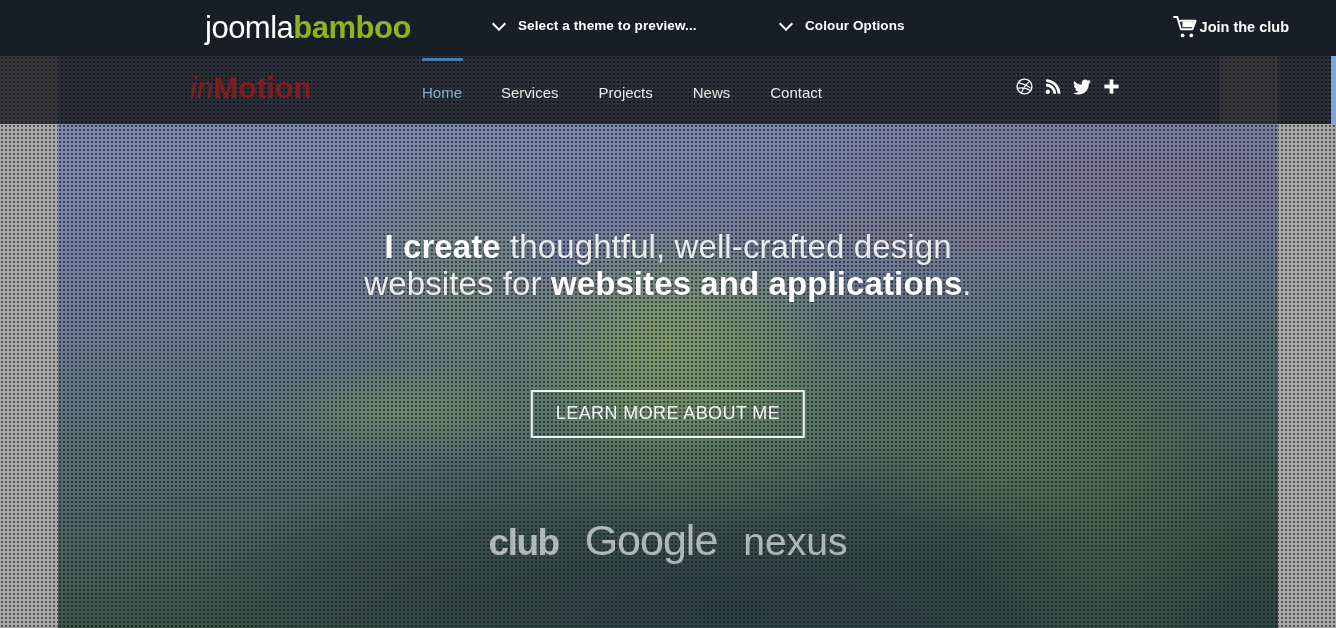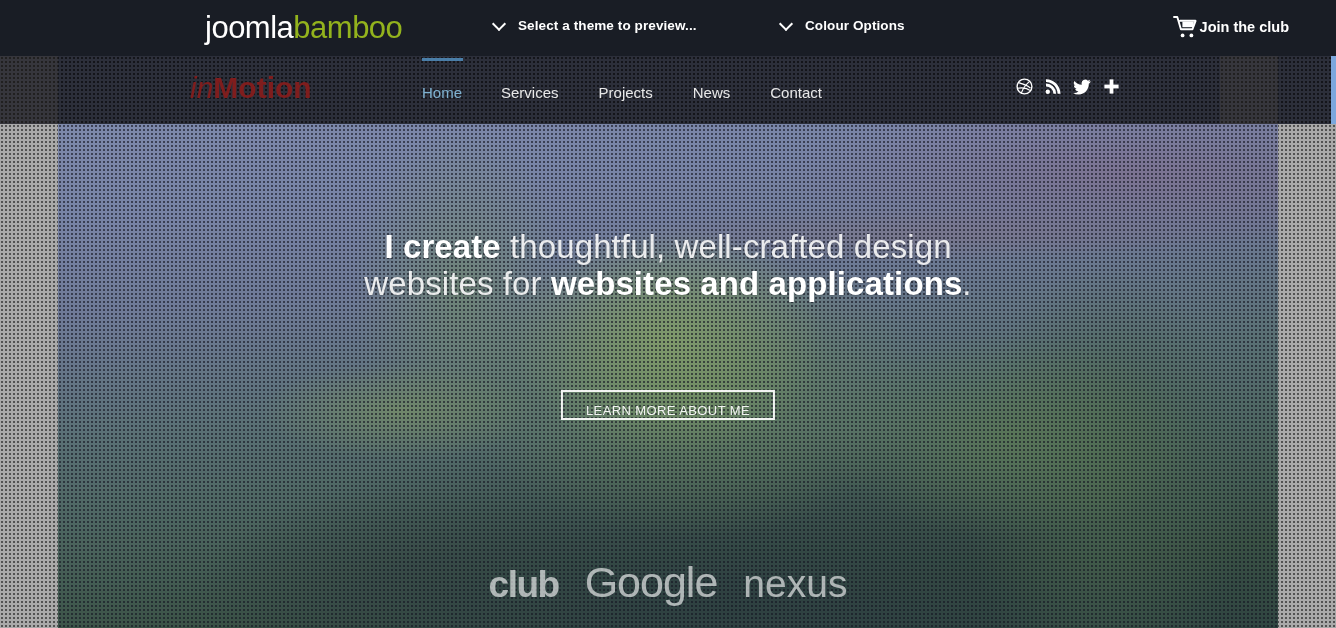--- a/index.html
+++ b/index.html
@@ -46,21 +46,21 @@
     position: absolute;
     left: 205px;
     top: 12px;
     font-size: 31px;
     line-height: 32px;
     letter-spacing: -0.5px;
     font-weight: 300;
     white-space: nowrap;
   }
   #jb-logo .jb-joomla { color: #ffffff; }
-  #jb-logo .jb-bamboo { color: #93b31d; }
+  #jb-logo .jb-bamboo { color: #93b31d; font-weight: bold; }
 
   .topbar-select {
     position: absolute;
     top: 18px;
     display: flex;
     align-items: center;
     gap: 13px;
     color: #ffffff;
     font-size: 13.5px;
     font-weight: bold;
@@ -258,42 +258,42 @@
   }
   #headline b { font-weight: bold; color: #ffffff; }
 
   #cta {
     position: absolute;
     top: 266px;
     left: 50%;
     transform: translateX(-50%);
     border: 2px solid rgba(255,255,255,.92);
     color: rgba(255,255,255,.92);
-    font-size: 13px;
+    font-size: 18px;
     letter-spacing: .4px;
-    padding: 11px 23px 0;
+    padding: 11px 23px 12px;
     background: transparent;
     cursor: pointer;
     white-space: nowrap;
     font-family: "Liberation Sans", sans-serif;
   }
 
   #clients {
     position: absolute;
     top: 392px;
     left: 0; right: 0;
     display: flex;
     justify-content: center;
     align-items: baseline;
     gap: 26px;
     color: rgba(255,255,255,.62);
     white-space: nowrap;
   }
   .client-skype  { font-size: 37px; font-weight: bold; letter-spacing: -1.5px; }
-  .client-google { font-size: 43px; font-weight: 300; letter-spacing: -1px; margin-top: 42px; }
+  .client-google { font-size: 43px; font-weight: 300; letter-spacing: -1px; }
   .client-nexus  { font-size: 39px; font-weight: 300; letter-spacing: 0px; }
 
   
   #scroll-sliver {
     position: absolute;
     right: 0;
     top: 56px;
     width: 5px;
     height: 68px;
     background: #7ba7dd;

